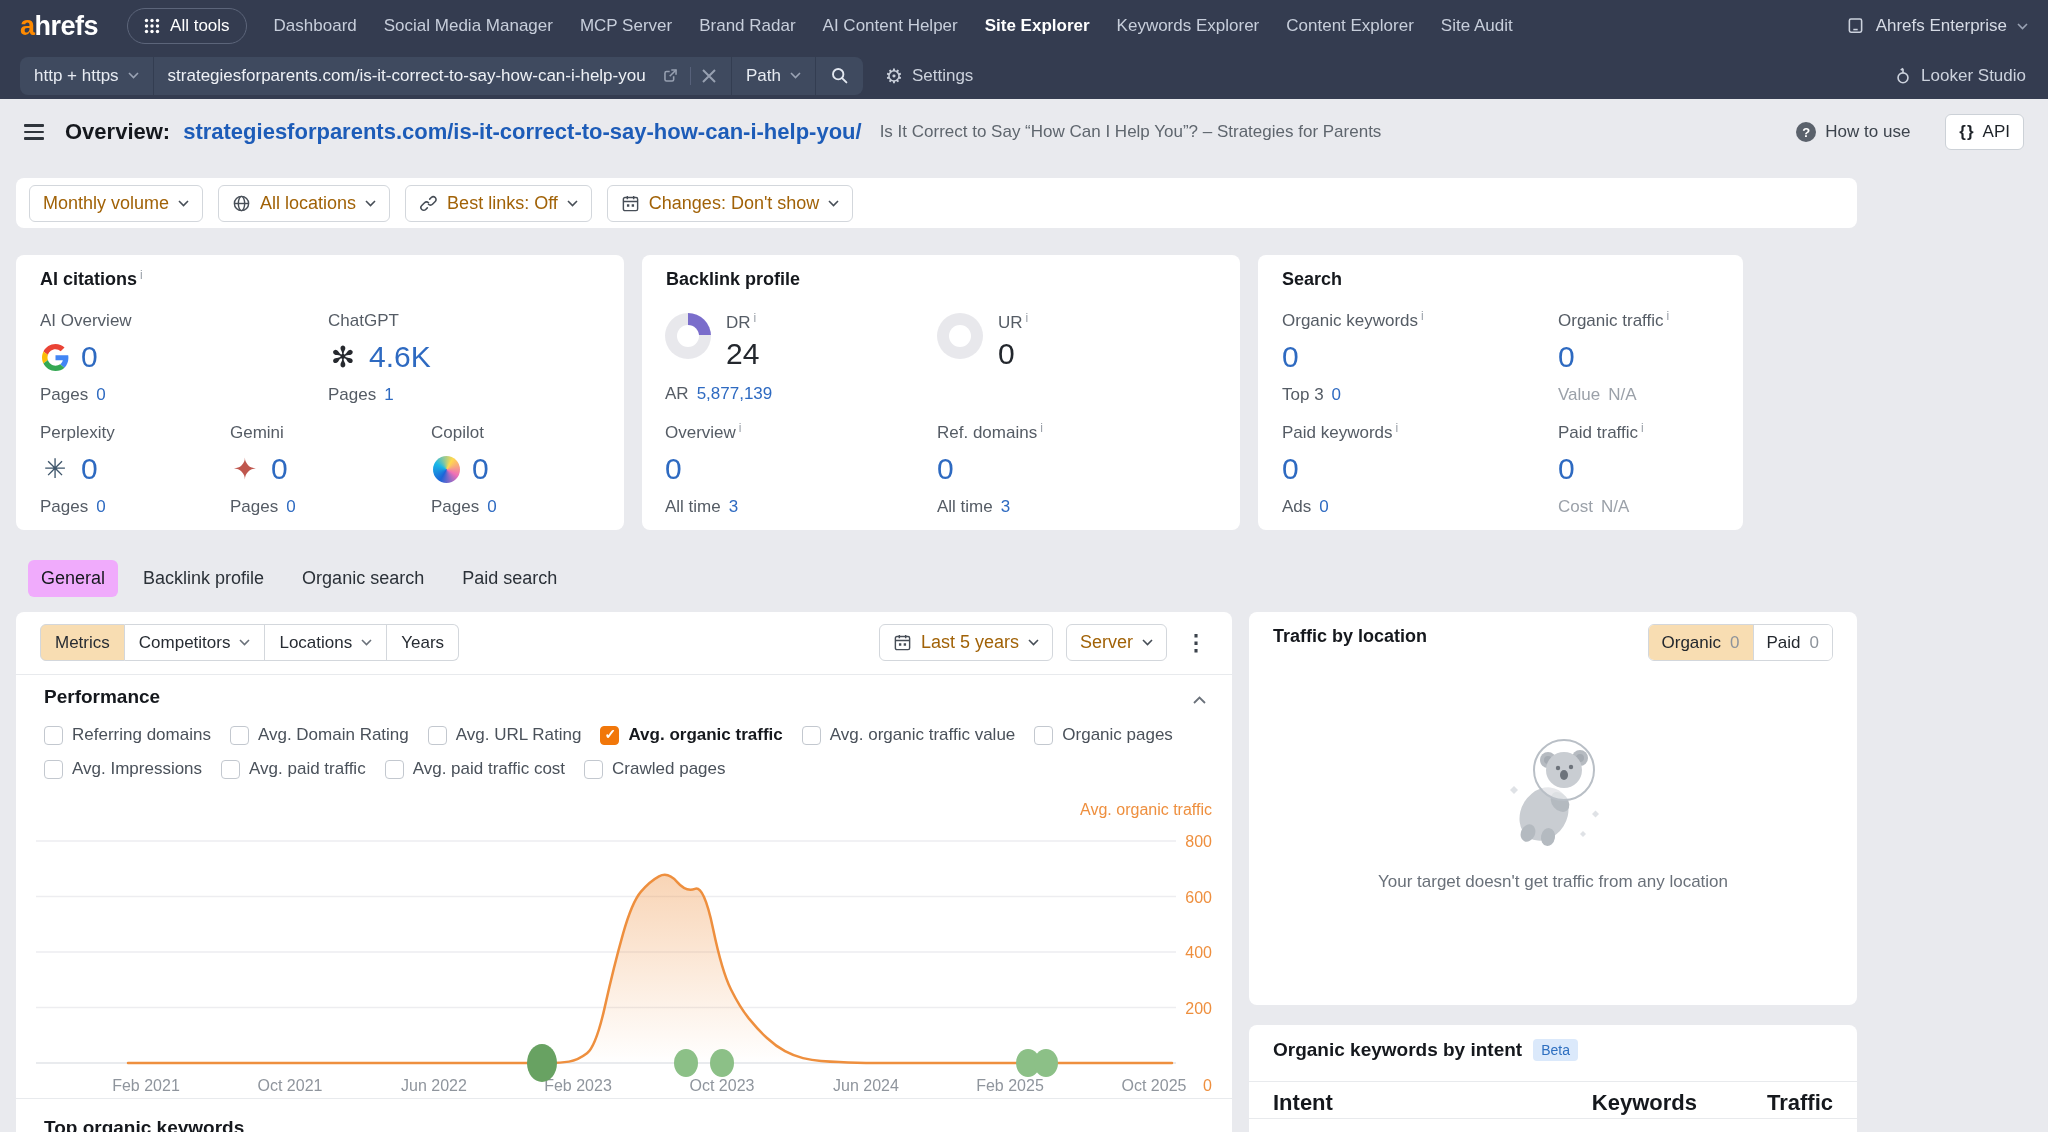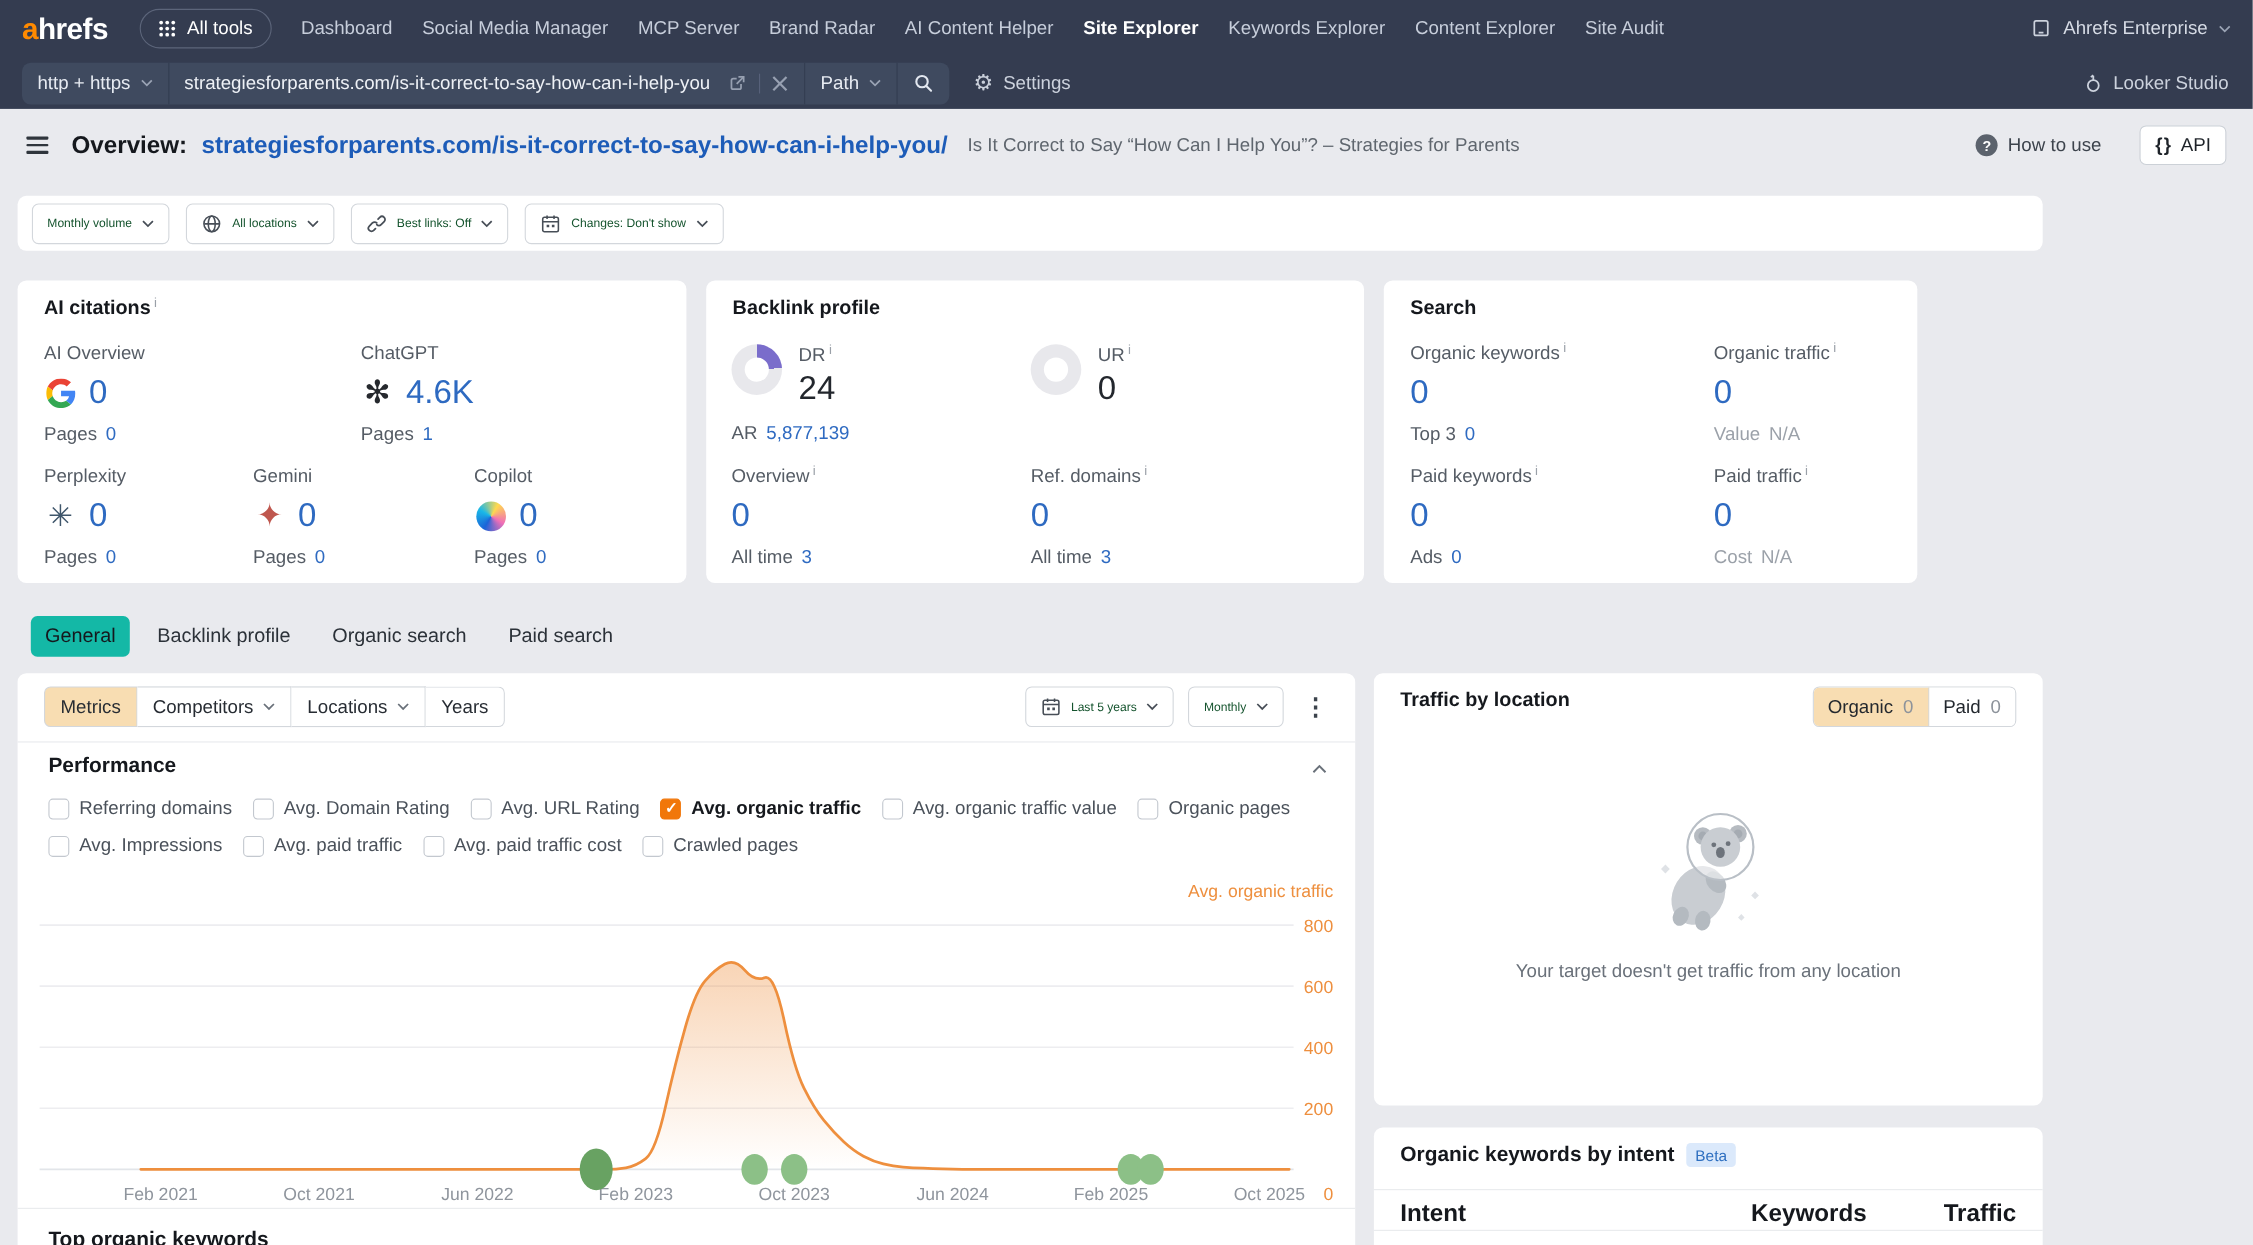--- a/index.html
+++ b/index.html
@@ -41,21 +41,21 @@
   .ov-link { font-size:22px; font-weight:700; color:#1d5cb8; }
   .ov-sub { font-size:17px; color:#5f666e; margin-left:5px; white-space:nowrap; overflow:hidden; }
   .howto { margin-left:auto; display:flex; align-items:center; gap:9px; font-size:17px; color:#3c434c; cursor:pointer; flex:none; }
   .qmark { width:20px; height:20px; border-radius:50%; background:#5b626c; color:#fff; font-size:13px; font-weight:700; display:flex; align-items:center; justify-content:center; }
   .api-btn { margin-left:22px; display:flex; align-items:center; gap:8px; border:1px solid #ccd1d7; background:#fff; border-radius:6px; padding:0 13px; height:36px; font-size:17px; color:#1d2228; cursor:pointer; flex:none; }
   .braces { font-weight:700; letter-spacing:1px; }
 
   .card { position:absolute; background:#fff; border-radius:8px; }
 
   .filters-card { left:16px; top:79px; width:1841px; height:50px; display:flex; align-items:center; gap:15px; padding:0 13px; }
-  .fbtn { display:flex; align-items:center; gap:9px; border:1px solid #d3d7dc; border-radius:6px; height:37px; padding:0 13px; font-size:11px; color:#14532d; background:#fff; cursor:pointer; }
+  .fbtn { display:flex; align-items:center; gap:9px; border:1px solid #d3d7dc; border-radius:6px; height:37px; padding:0 13px; font-size:18px; color:#a16207; background:#fff; cursor:pointer; }
   .fbtn svg, .fbtn .chev { color:#474e57; }
   .lt-chev { color:#6a717a; }
 
   .stat-card { top:156px; height:275px; }
   .card-title { position:absolute; left:24px; top:14px; font-size:18px; font-weight:700; color:#15181d; }
   .inf { font-style:normal; font-size:12px; color:#9aa0a8; position:relative; top:-6px; margin-left:3px; font-weight:400; }
   .inf::after { content:"i"; }
   .metric { position:absolute; }
   .m-label { font-size:17px; color:#555c65; }
   .m-value-row { display:flex; align-items:center; gap:11px; margin-top:7px; height:38px; }
@@ -69,21 +69,21 @@
   .glyph-perplexity { font-size:27px; color:#3f566b; line-height:1; }
   .glyph-gemini { font-size:29px; color:#bf574e; line-height:1; }
   .copilot-dot { width:27px; height:27px; border-radius:50%; background:conic-gradient(from 210deg, #1b64d8, #19b8e8, #ffd94e, #f06fb7, #1b64d8); }
   .donut { width:46px; height:46px; border-radius:50%; position:relative; background:#e8e8ec; flex:none; }
   .donut::after { content:""; position:absolute; inset:12px; background:#fff; border-radius:50%; }
   .dr-row { display:flex; gap:15px; }
   .dr-col .m-value { margin-top:4px; }
 
   .tabs { position:absolute; left:28px; top:461px; display:flex; gap:12px; align-items:center; }
   .tab { font-size:18px; color:#2b3138; padding:8px 13px; border-radius:6px; cursor:pointer; }
-  .tab.active { background:#14b8a6; color:#15181d; }
+  .tab.active { background:#f0abfc; color:#15181d; }
 
   .chart-card { left:16px; top:513px; width:1216px; height:640px; }
   .seg-group { position:absolute; left:24px; top:12px; display:flex; height:37px; }
   .seg-btn { display:flex; align-items:center; gap:9px; padding:0 14px; border:1px solid #d3d7dc; border-left:none; font-size:17px; color:#272c33; background:#fff; cursor:pointer; }
   .seg-btn:first-child { border-left:1px solid #d3d7dc; border-radius:6px 0 0 6px; }
   .seg-btn:last-child { border-radius:0 6px 6px 0; }
   .seg-btn.active { background:#f8ddb2; }
   .period-group { position:absolute; right:20px; top:12px; display:flex; gap:13px; align-items:center; }
   .kebab { font-size:22px; color:#3c434c; padding:0 5px; cursor:pointer; font-weight:700; line-height:1; }
   .hdiv { position:absolute; left:0; right:0; height:1px; background:#e8eaed; }
@@ -488,21 +488,21 @@
               <path d="M3 9.5h18M8 2.5v4M16 2.5v4"></path>
               <path d="M7.5 13h3v3h-3zM13.5 13h3v3h-3z" fill="currentColor" stroke="none"></path>
             </svg>
         </span>
         <span>Last 5 years</span>
         <svg class="chev lt-chev" width="11" height="7" viewBox="0 0 11 7">
             <path d="M1 1l4.5 4.5L10 1" fill="none" stroke="currentColor" stroke-width="1.6"></path>
           </svg>
       </button>
       <button class="fbtn">
-        <span>Monthly</span>
+        <span>Server</span>
         <svg class="chev lt-chev" width="11" height="7" viewBox="0 0 11 7">
             <path d="M1 1l4.5 4.5L10 1" fill="none" stroke="currentColor" stroke-width="1.6"></path>
           </svg>
       </button>
       <span class="kebab">⋮</span>
     </div>
     <div class="hdiv" style="top:62px"></div>
     <div class="perf-title">Performance</div>
     <span class="collapse">
       <svg width="13" height="8" viewBox="0 0 13 8">

